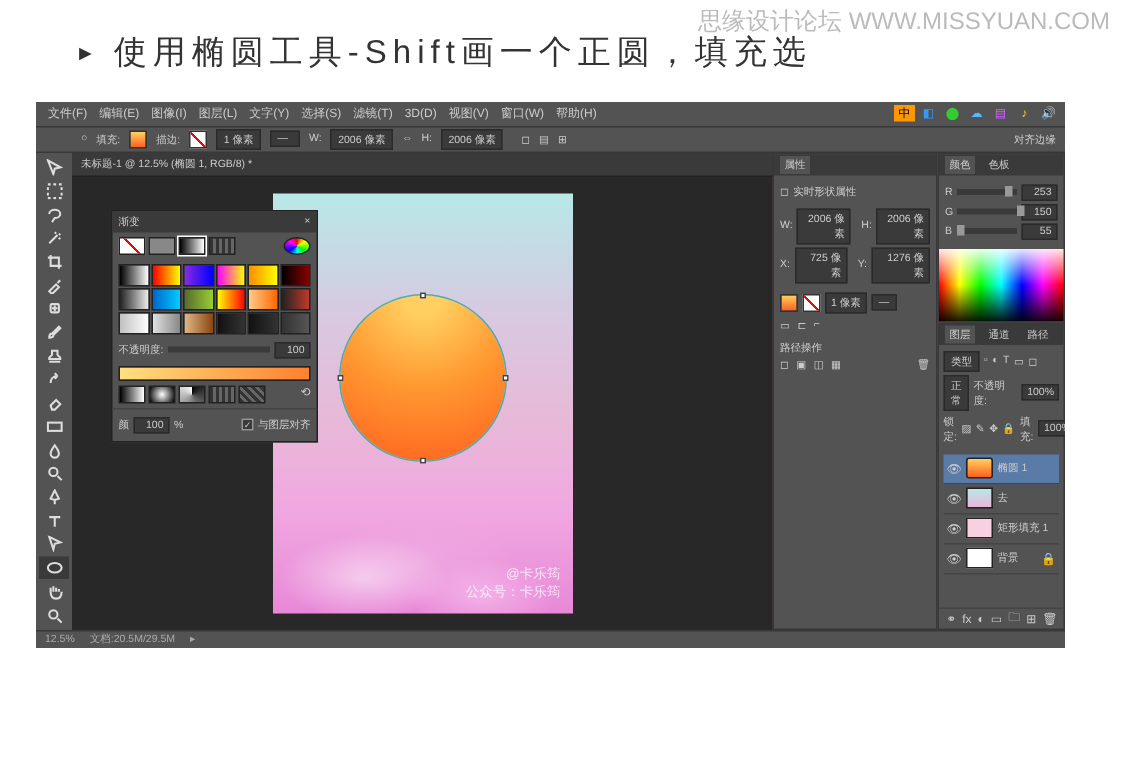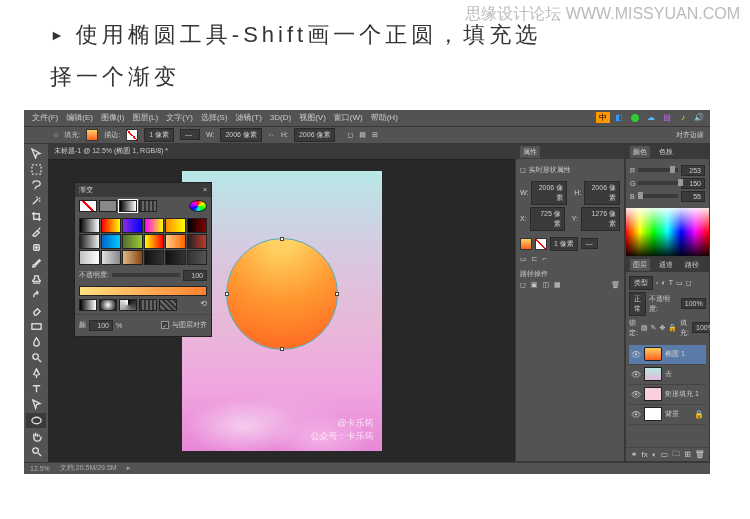--- a/index.html
+++ b/index.html
@@ -69,21 +69,20 @@
 .checkbox{width:8px;height:8px;border:1px solid #999;display:inline-flex;align-items:center;justify-content:center;font-size:6px;background:#3a3a3a}
 .statusbar{height:12px;background:#535353;border-top:1px solid #383838;display:flex;align-items:center;padding:0 6px;font-size:7px;color:#aaa;gap:10px}
 </style>
 </head>
 <body>
 
 <div class="watermark">思缘设计论坛  WWW.MISSYUAN.COM</div>
 
 <div class="instruction">
   <span class="bullet">►</span><span>使用椭圆工具-Shift画一个正圆，填充选</span><br>
-  <span>择一个渐变</span>
 </div>
 
 <div class="ps-window">
 
   <div class="menubar">
     <span>文件(F)</span>
     <span>编辑(E)</span>
     <span>图像(I)</span>
     <span>图层(L)</span>
     <span>文字(Y)</span>

